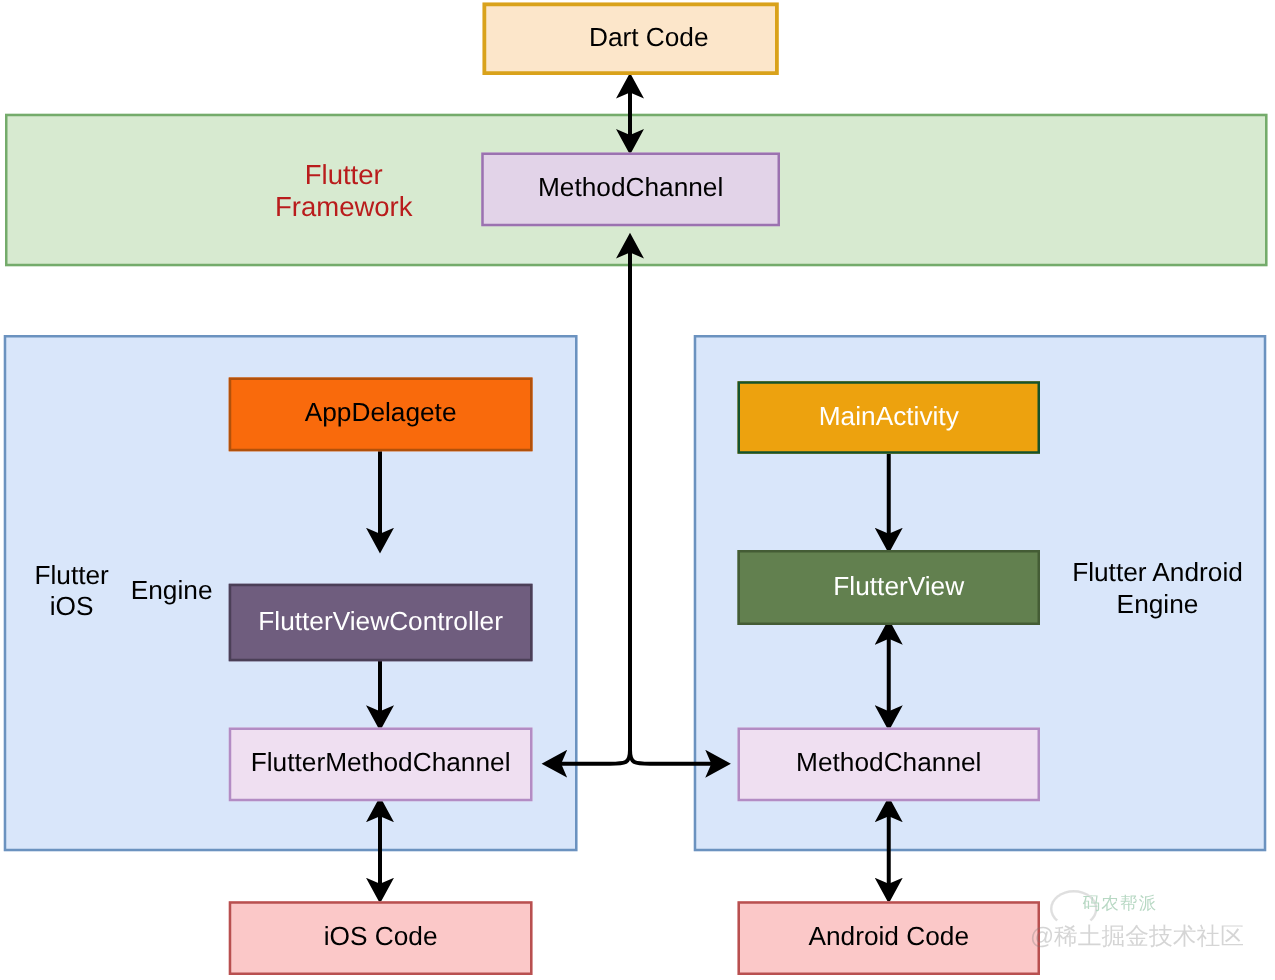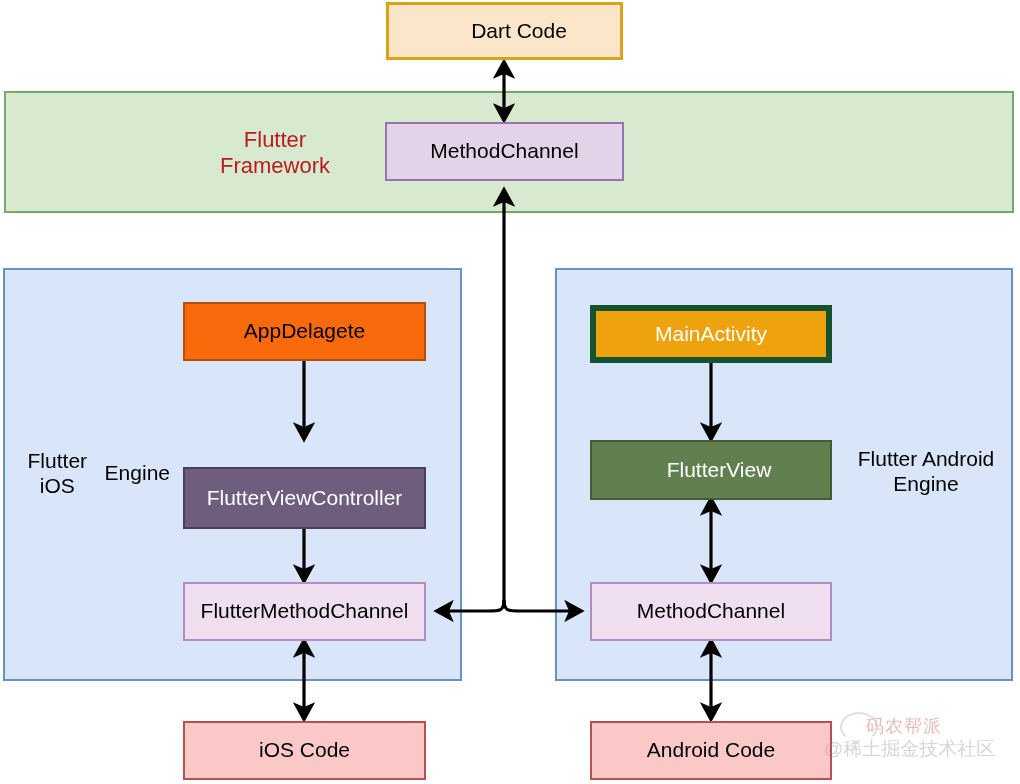--- a/index.html
+++ b/index.html
@@ -82,21 +82,21 @@
     font-size: 21px;
   }
   .appdelegate {
     background: #f96a0c;
     border: 2px solid #b2510b;
     color: #000000;
     font-size: 21px;
   }
   .mainactivity {
     background: #eda20e;
-    border: 6px solid #14532d;
+    border: 2px solid #14532d;
     color: #ffffff;
     font-size: 21px;
   }
   .fvc {
     background: #6f5d7e;
     border: 2px solid #4b3f57;
     color: #ffffff;
     font-size: 21px;
   }
   .flutterview {
@@ -137,22 +137,22 @@
     width: 196px;
     height: 58px;
     z-index: 8;
     opacity: 0.30;
     pointer-events: none;
   }
   .wm-main {
     position: absolute;
     left: 48px;
     top: 2px;
-    font-size: 18px;
-    color: #b91c1c;
+    font-size: 14px;
+    color: #15803d;
     letter-spacing: 1px;
     white-space: nowrap;
   }
   .wm-sub {
     position: absolute;
     left: 6px;
     top: 24px;
     font-size: 19px;
     color: #777;
     letter-spacing: 0px;

